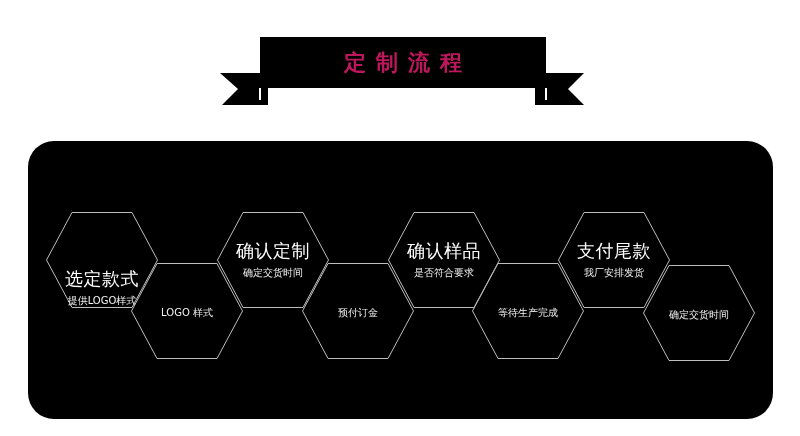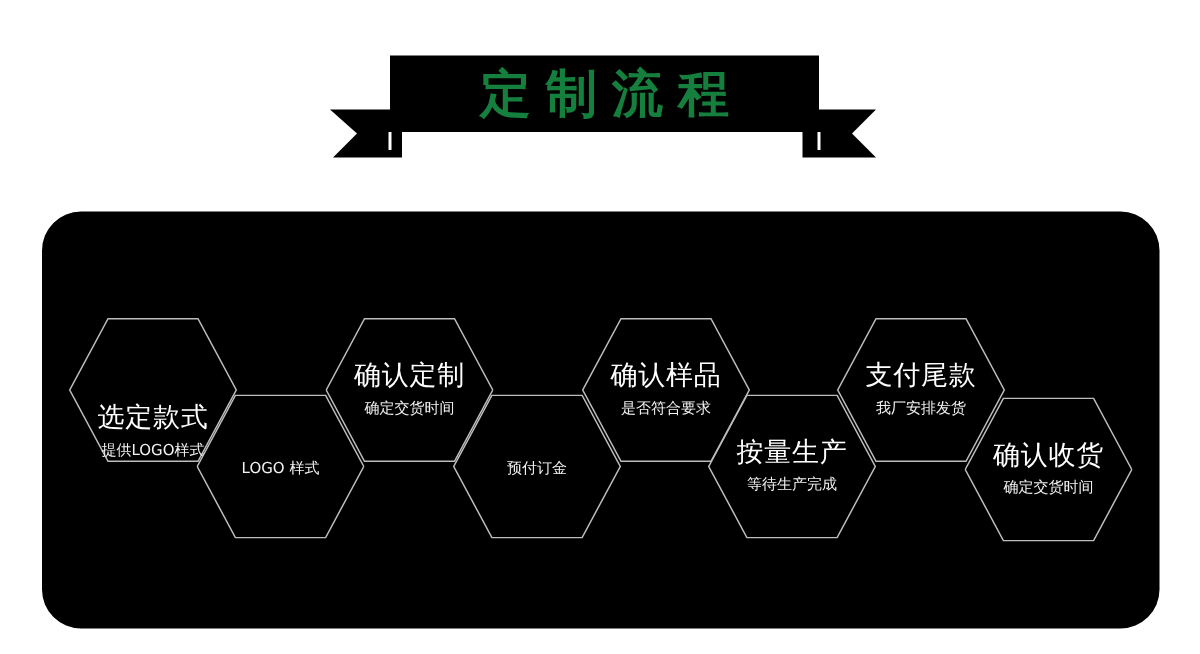--- a/index.html
+++ b/index.html
@@ -6,22 +6,22 @@
   body {
     width: 800px; height: 436px; position: relative; overflow: hidden;
     background: #ffffff;
     font-family: "DejaVu Sans", "Liberation Sans", sans-serif;
   }
   .banner-wrap { position: absolute; left: 0; top: 0; width: 800px; height: 120px; }
   .banner-svg { position: absolute; left: 0; top: 0; }
   .banner-title {
     position: absolute; left: 260px; top: 37px; width: 286px; height: 51px;
     display: flex; align-items: center; justify-content: center;
-    color: #15803d; font-family: "DejaVu Serif", "Liberation Serif", serif;
-    font-weight: bold; font-size: 34px; letter-spacing: 10px; padding-left: 10px;
+    color: #be185d; font-family: "DejaVu Serif", "Liberation Serif", serif;
+    font-weight: bold; font-size: 22px; letter-spacing: 10px; padding-left: 10px;
     box-sizing: border-box;
   }
   .panel {
     position: absolute; left: 28px; top: 141px; width: 745px; height: 278px;
     background: #000000; border-radius: 26px;
   }
   .hex-layer { position: absolute; left: 0; top: 0; }
   .hex {
     position: absolute; width: 112px; height: 96px;
     display: flex; flex-direction: column; align-items: center; justify-content: center;
@@ -106,25 +106,23 @@
     <svg class="hex-svg" width="112" height="96">
       <polygon points="26,0.5 86,0.5 111.5,48 86,95.5 26,95.5 0.5,48" fill="#000000" stroke="#bdbdbd" stroke-width="1"></polygon>
     </svg>
     <div class="hex-sub">预付订金</div>
   </div>
 
   <div class="hex" style="left:472px; top:263px;">
     <svg class="hex-svg" width="112" height="96">
       <polygon points="26,0.5 86,0.5 111.5,48 86,95.5 26,95.5 0.5,48" fill="#000000" stroke="#bdbdbd" stroke-width="1"></polygon>
     </svg>
-    <div class="hex-title">按量生产</div>
     <div class="hex-sub">等待生产完成</div>
   </div>
 
   <div class="hex" style="left:643px; top:265px;">
     <svg class="hex-svg" width="112" height="96">
       <polygon points="26,0.5 86,0.5 111.5,48 86,95.5 26,95.5 0.5,48" fill="#000000" stroke="#bdbdbd" stroke-width="1"></polygon>
     </svg>
-    <div class="hex-title">确认收货</div>
     <div class="hex-sub">确定交货时间</div>
   </div>
 
 </div>
 
 </body></html>

